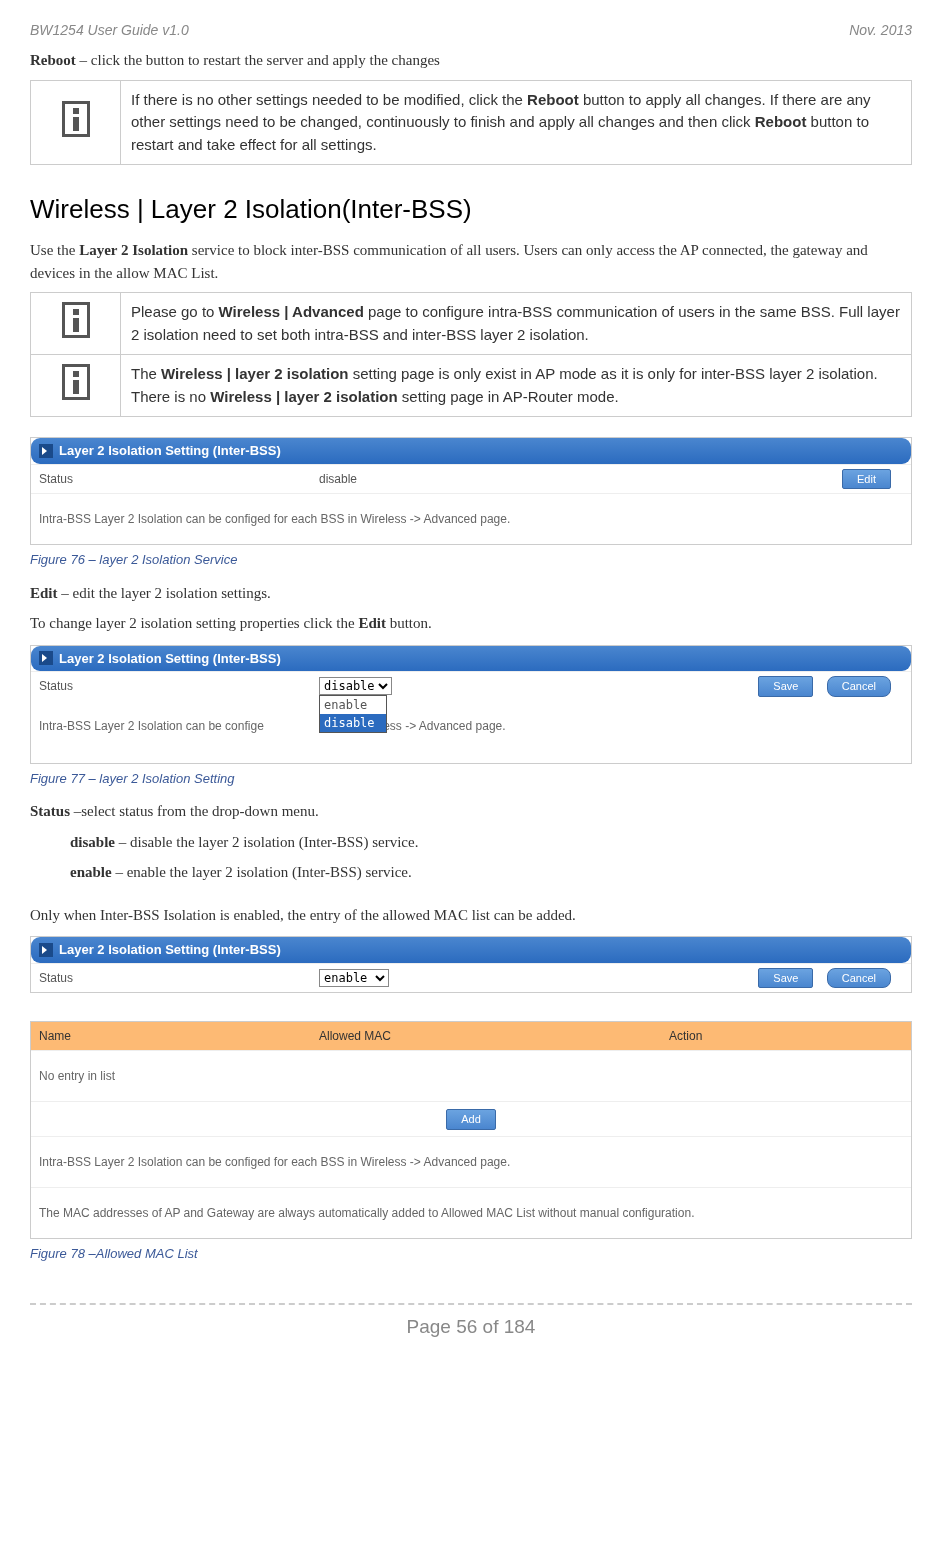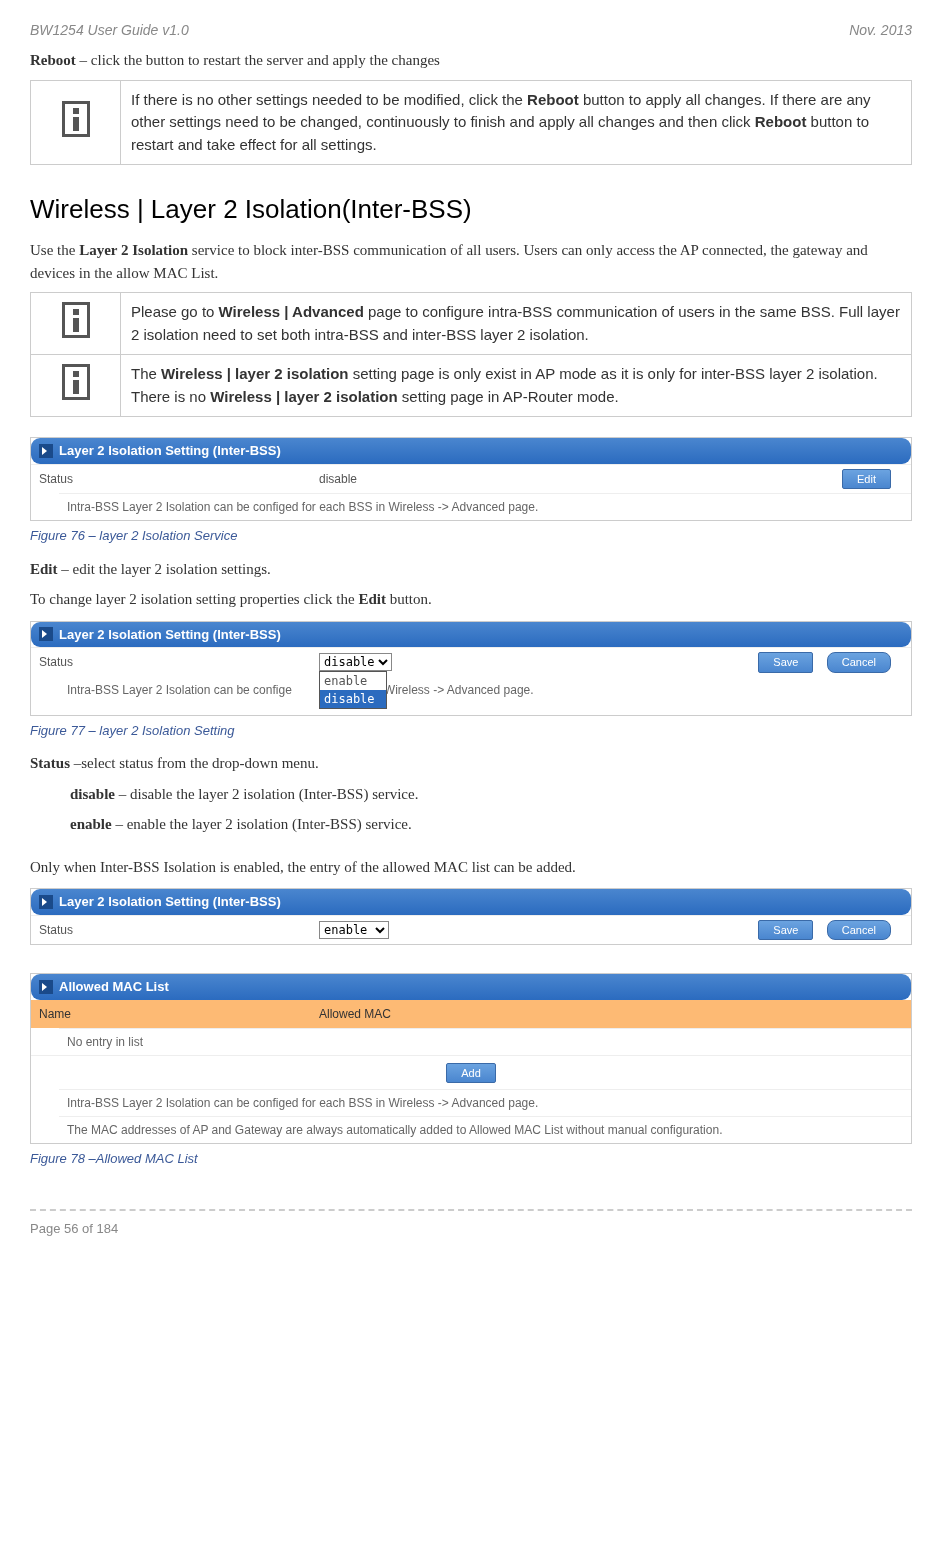--- a/index.html
+++ b/index.html
@@ -111,23 +111,22 @@
     .data-cell {
       padding: 4px 8px;
       flex: 1;
     }
     .data-cell.col1 { flex: 0 0 280px; }
     .data-cell.col2 { flex: 0 0 350px; }
     .data-cell.col3 { flex: 1; text-align: right; padding-right: 20px; }
     .note-row {
       font-size: 12px;
       color: #666;
-      padding: 4px 8px;
+      padding: 16px 8px;
       border-top: 1px solid #eee;
-      margin-left: 28px;
     }
     .btn {
       display: inline-block;
       background: linear-gradient(#6ba3e0, #4a86cf);
       color: #fff;
       border: 1px solid #3a6aa8;
       font-size: 11px;
       padding: 1px 14px;
       border-radius: 2px;
       cursor: pointer;
@@ -167,23 +166,23 @@
       flex: 1;
     }
     .table-header .th.c1 { flex: 0 0 280px; }
     .table-header .th.c2 { flex: 0 0 350px; }
     .center-row { text-align: center; padding: 6px; border-top: 1px solid #eee; }
     .spacer-box { height: 15px; background: transparent; }
     .footer-dash {
       border-top: 2px dashed #ccc;
       margin-top: 40px;
       padding-top: 8px;
-      text-align: left;
+      text-align: center;
       color: #888;
-      font-size: 13px;
+      font-size: 19px;
     }
   </style>
 </head>
 <body>
 
 <div class="header-row">
   <span>BW1254 User Guide v1.0</span>
   <span>Nov.  2013</span>
 </div>
 
@@ -286,27 +285,24 @@
     <div class="data-cell col3">
       <span class="btn">Save</span>
       <span class="btn">Cancel</span>
     </div>
   </div>
 </div>
 
 <div class="spacer-box"></div>
 
 <div class="screenshot-box">
-  <div class="section-header-bar">
-    <span class="arrow-icon"></span>
-    <span>Allowed MAC List</span>
-  </div>
   <div class="table-header">
     <div class="th c1">Name</div>
     <div class="th c2">Allowed MAC</div>
+    <div class="th">Action</div>
   </div>
   <div class="note-row" style="border-top:1px solid #eee;">No entry in list</div>
   <div class="center-row">
     <span class="btn">Add</span>
   </div>
   <div class="note-row">Intra-BSS Layer 2 Isolation can be configed for each BSS in Wireless -&gt; Advanced page.</div>
   <div class="note-row">The MAC addresses of AP and Gateway are always automatically added to Allowed MAC List without manual configuration.</div>
 </div>
 <div class="figure-caption">Figure 78 –Allowed MAC List</div>
 

